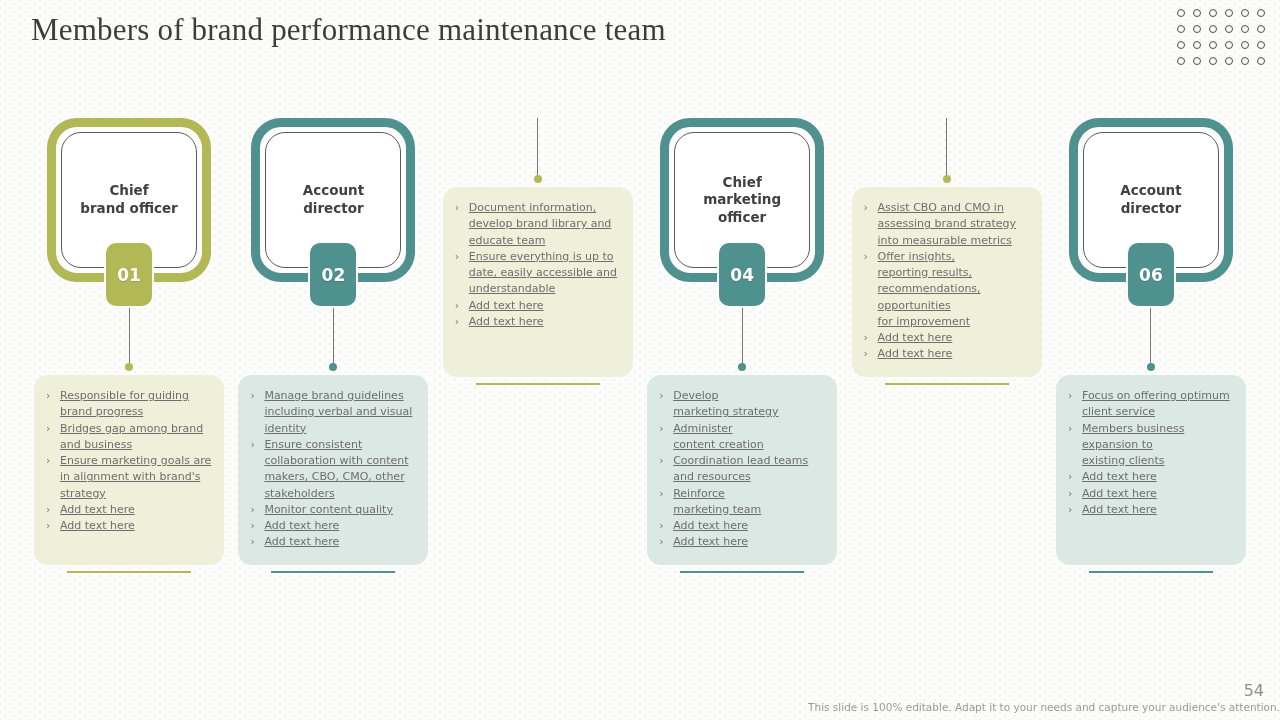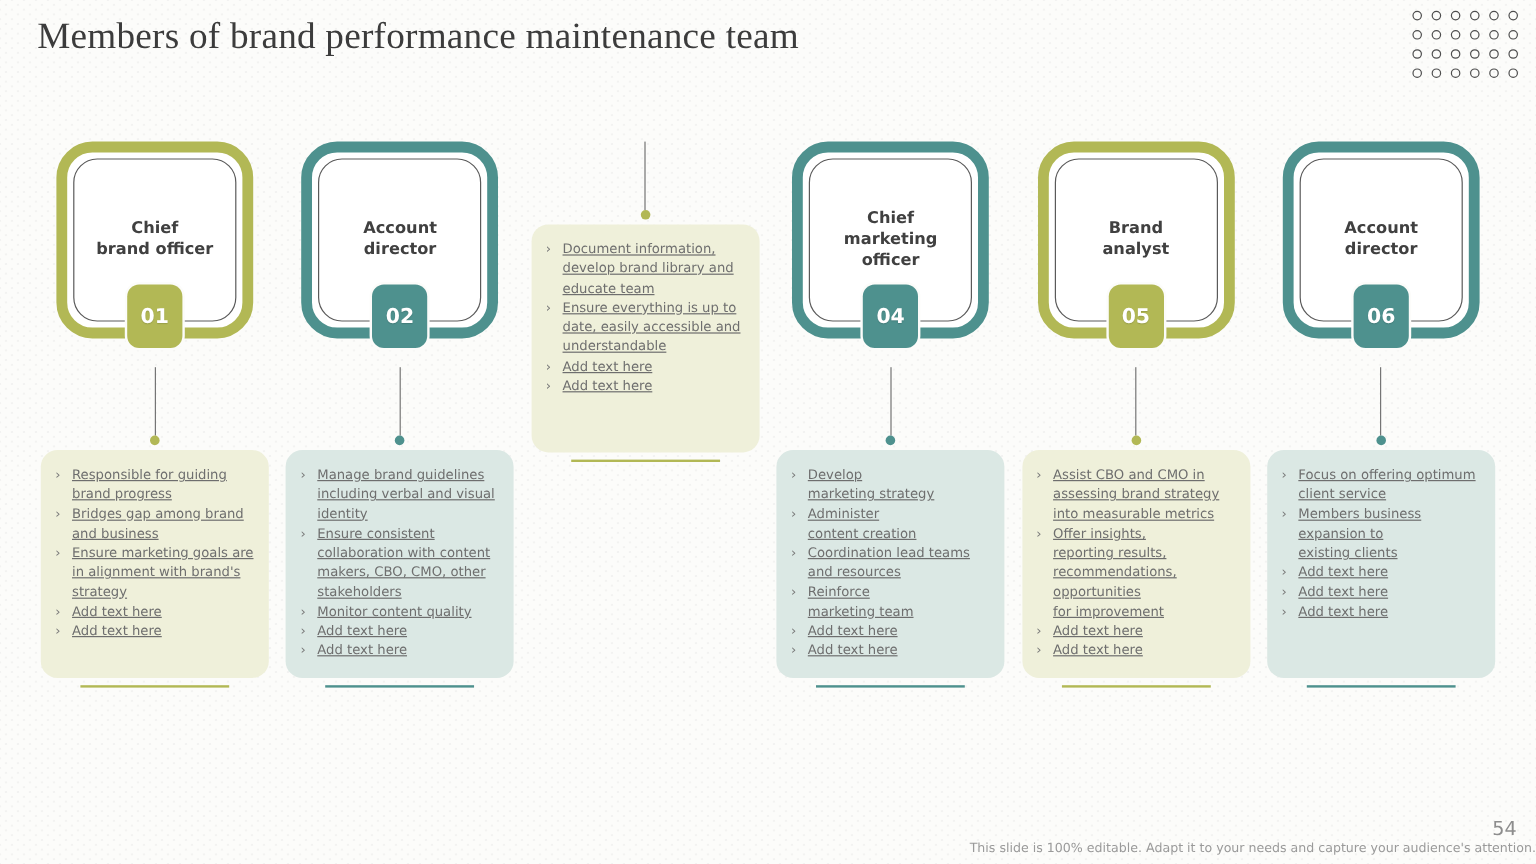--- a/index.html
+++ b/index.html
@@ -66,22 +66,22 @@
     border-radius: 20px;
     background: #ffffff;
     display: flex; align-items: center; justify-content: center;
     text-align: center;
   }
   .member-name {
     font-size: 13.5px; font-weight: bold; color: #404040;
     line-height: 1.3; white-space: pre-line; padding: 0 6px;
   }
   .badge {
-    position: absolute; left: 50%; bottom: 16px; transform: translateX(-50%);
-    width: 46px; height: 53px; border-radius: 10px;
+    position: absolute; left: 50%; bottom: 0; transform: translateX(-50%);
+    width: 46px; height: 63px; border-radius: 10px;
     background: var(--accent);
     box-shadow: 0 0 0 2px #fcfcfa;
     color: #ffffff; font-size: 17px; font-weight: bold;
     display: flex; align-items: center; justify-content: center;
     text-shadow: 0 1px 1px rgba(0,0,0,0.15);
   }
 
   .connector { height: 69px; display: flex; flex-direction: column; align-items: center; }
   .connector .line { width: 1px; flex: 1 1 auto; background: #757575; }
   .connector .dot {
@@ -309,29 +309,20 @@
           <li>
             <span class="bullet-marker">›</span>
             <span class="bullet-text">Add text here</span>
           </li>
         </ul>
     </div>
     <div class="box-underline"></div>
   </div>
 
   <div class="member" style="--accent: #b2b855; --soft: #eff0da;">
-    <div class="frame-wrap">
-      <div class="frame">
-        <div class="frame-inner">
-          <div class="member-name">Brand
-analyst</div>
-        </div>
-      </div>
-      <div class="badge">05</div>
-    </div>
     <div class="connector">
       <div class="line"></div>
       <div class="dot"></div>
     </div>
     <div class="text-box">
       <ul class="bullets">
           <li>
             <span class="bullet-marker">›</span>
             <span class="bullet-text">Assist CBO and CMO in assessing brand strategy into measurable metrics</span>
           </li>

